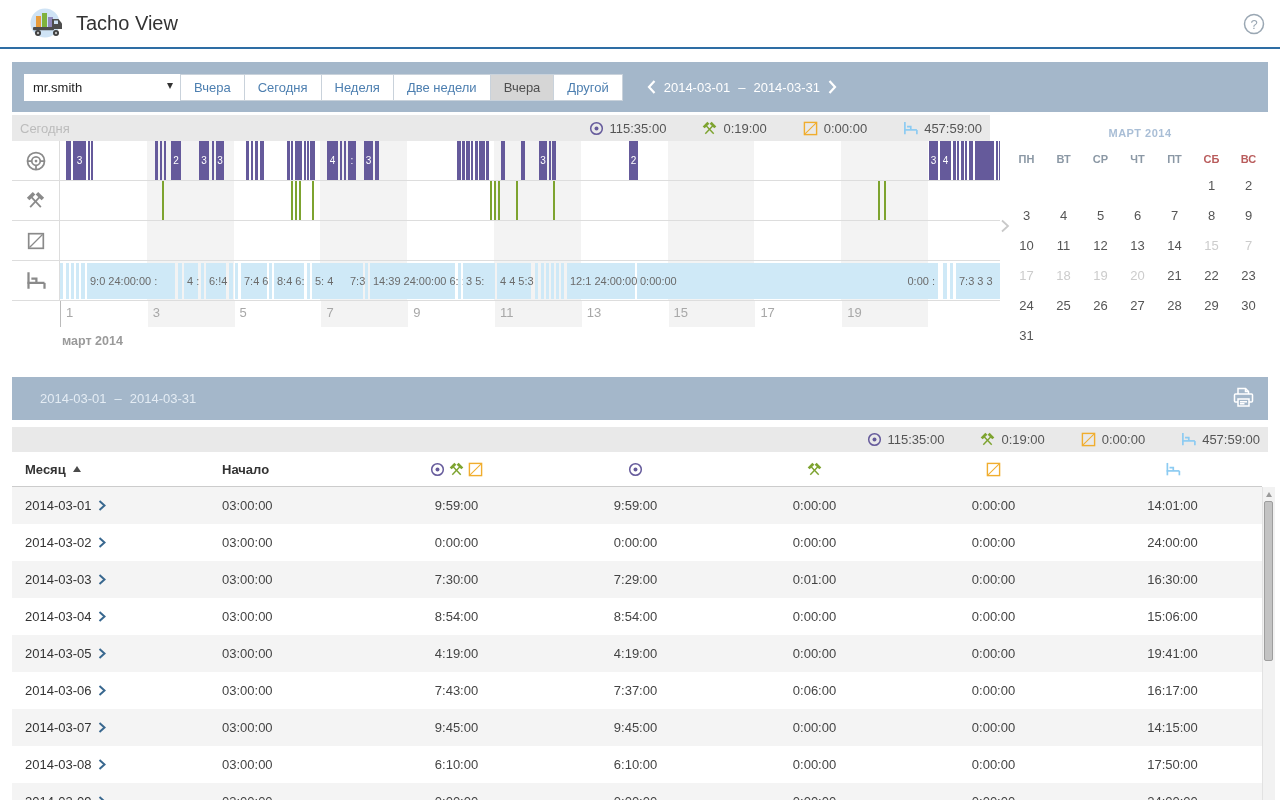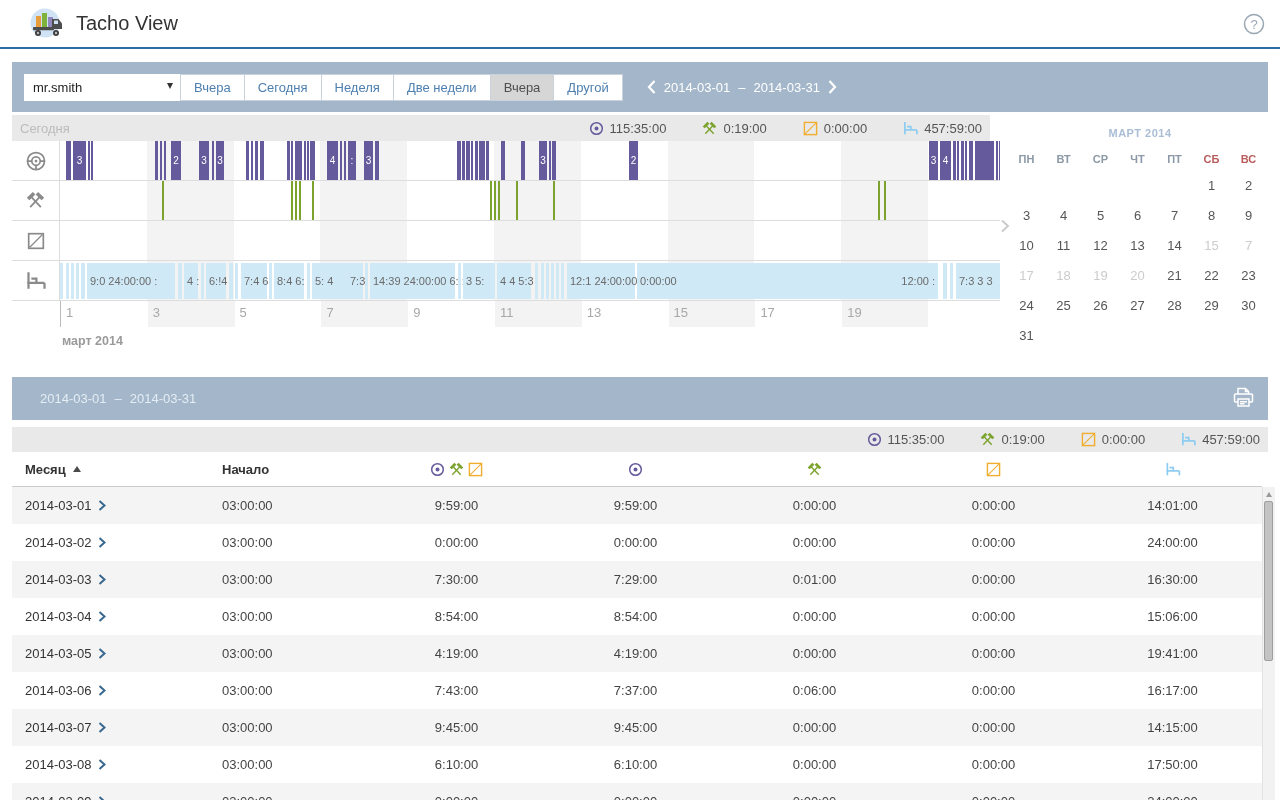--- a/index.html
+++ b/index.html
@@ -358,21 +358,21 @@
           <div class="rseg" style="left: 403px; width: 29px; background: rgb(207, 233, 247);">3 5:</div>
           <div class="rseg" style="left: 432px; width: 3px; background: rgb(207, 233, 247);"></div>
           <div class="rseg" style="left: 437px; width: 34px; background: rgb(207, 233, 247);">4 4 5:3</div>
           <div class="rseg" style="left: 475px; width: 3px; background: rgb(207, 233, 247);"></div>
           <div class="rseg" style="left: 481px; width: 3px; background: rgb(207, 233, 247);"></div>
           <div class="rseg" style="left: 486px; width: 3px; background: rgb(207, 233, 247);"></div>
           <div class="rseg" style="left: 491px; width: 3px; background: rgb(207, 233, 247);"></div>
           <div class="rseg" style="left: 496px; width: 3px; background: rgb(207, 233, 247);"></div>
           <div class="rseg" style="left: 501px; width: 3px; background: rgb(207, 233, 247);"></div>
           <div class="rseg" style="left: 507px; width: 68px; background: rgb(207, 233, 247);">12:1 24:00:00 4</div>
-          <div class="rseg" style="left: 577px; width: 301px; background: rgb(207, 233, 247);">0:00:00<span class="l2">12:00 :</span></div>
+          <div class="rseg" style="left: 577px; width: 301px; background: rgb(207, 233, 247);">0:00:00<span class="l2">0:00 :</span></div>
           <div class="rseg" style="left: 883px; width: 4px; background: rgb(207, 233, 247);"></div>
           <div class="rseg" style="left: 890px; width: 3px; background: rgb(207, 233, 247);"></div>
           <div class="rseg" style="left: 896px; width: 44px; background: rgb(207, 233, 247);">7:3 3 3</div>
         </div>
       </div>
     </div>
   <div class="tick-row" id="tick-row">
       <span class="tick" style="left: 5px;">1</span>
       <span class="tick" style="left: 91.8px;">3</span>
       <span class="tick" style="left: 178.6px;">5</span>

